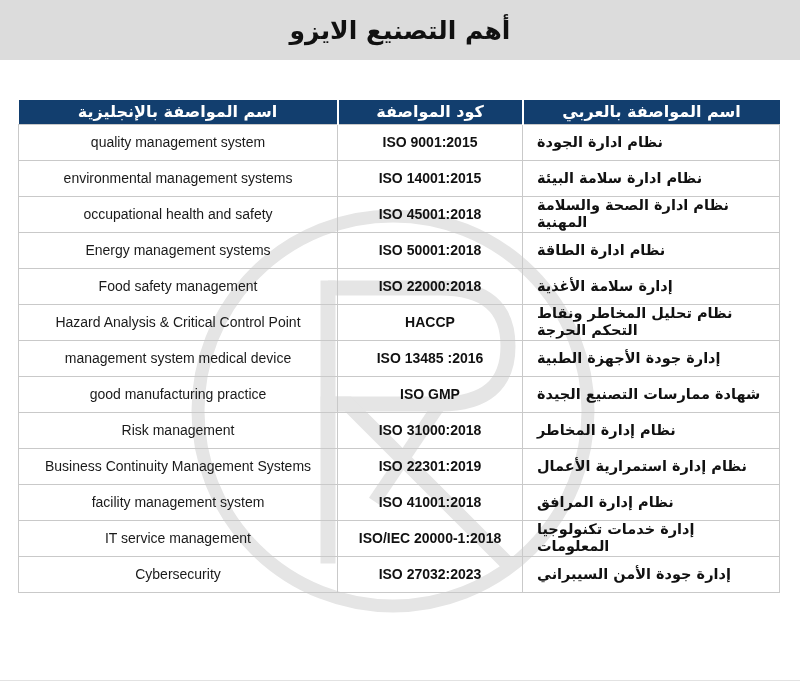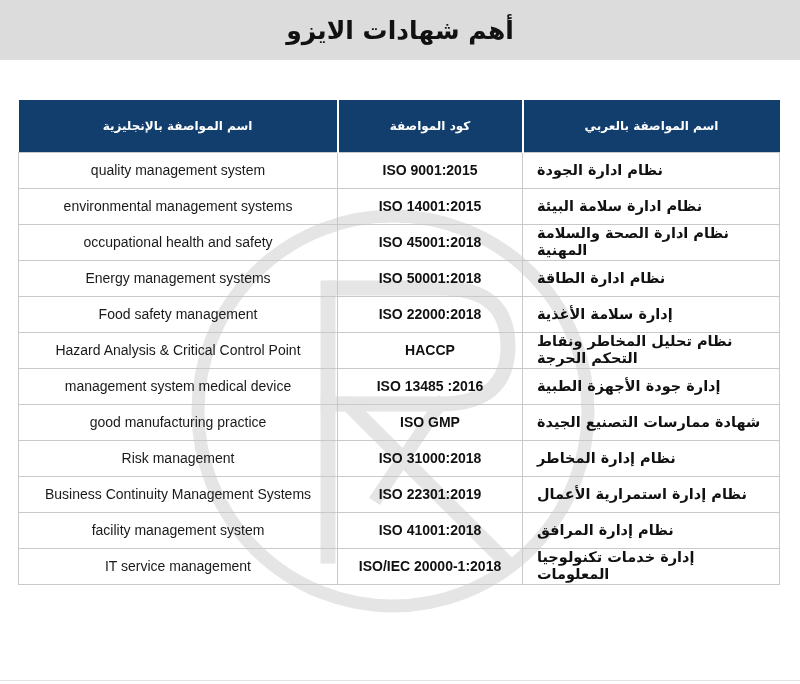--- a/index.html
+++ b/index.html
@@ -60,23 +60,23 @@
   }
   table.iso-table {
     width: 761px;
     border-collapse: collapse;
     table-layout: fixed;
     background: transparent;
   }
   table.iso-table thead th {
     background: #123E6E;
     color: #ffffff;
-    height: 52px;
+    height: 24px;
     font-family: "DejaVu Sans", "Liberation Sans", sans-serif;
-    font-size: 12px;
+    font-size: 16px;
     font-weight: bold;
     text-align: center;
     vertical-align: middle;
     direction: rtl;
     border-right: 2px solid #ffffff;
     padding: 0 4px;
     box-sizing: border-box;
     line-height: 1;
   }
   table.iso-table thead th:last-child {
@@ -129,21 +129,21 @@
     top: 680px;
     width: 800px;
     height: 1px;
     background: #e2e2e2;
   }
 </style>
 </head>
 <body>
 
 <div class="title-band">
-  <div class="title-text">أهم شهادات الايزو</div>
+  <div class="title-text">أهم التصنيع الايزو</div>
 </div>
 
 <div class="watermark">
   <svg viewBox="0 0 430 430" width="430" height="430" xmlns="http://www.w3.org/2000/svg">
     <circle cx="215" cy="215" r="195" fill="none" stroke="#e5e5e5" stroke-width="13"></circle>
     <path d="M150 92 L150 360" fill="none" stroke="#e5e5e5" stroke-width="15" stroke-linecap="square"></path>
     <path d="M150 92 L262 92 Q330 92 330 150 Q330 208 262 208 L150 208" fill="none" stroke="#e5e5e5" stroke-width="15" stroke-linejoin="miter"></path>
     <path d="M150 208 L170 208 L330 368" fill="none" stroke="#e5e5e5" stroke-width="15" stroke-linecap="square"></path>
     <path d="M262 208 L200 300" fill="none" stroke="#e5e5e5" stroke-width="13" stroke-linecap="square"></path>
   </svg>
@@ -212,17 +212,22 @@
         <tr>
           <td class="col-en">facility management system</td>
           <td class="col-code">ISO 41001:2018</td>
           <td class="col-ar">نظام إدارة المرافق</td>
         </tr>
         <tr>
           <td class="col-en">IT service management</td>
           <td class="col-code">ISO/IEC 20000-1:2018</td>
           <td class="col-ar">إدارة خدمات تكنولوجيا المعلومات</td>
         </tr>
+        <tr>
+          <td class="col-en">Cybersecurity</td>
+          <td class="col-code">ISO 27032:2023</td>
+          <td class="col-ar">إدارة جودة الأمن السيبراني</td>
+        </tr>
       </tbody>
   </table>
 </div>
 
 <div class="bottom-rule"></div>
 
 </body></html>

